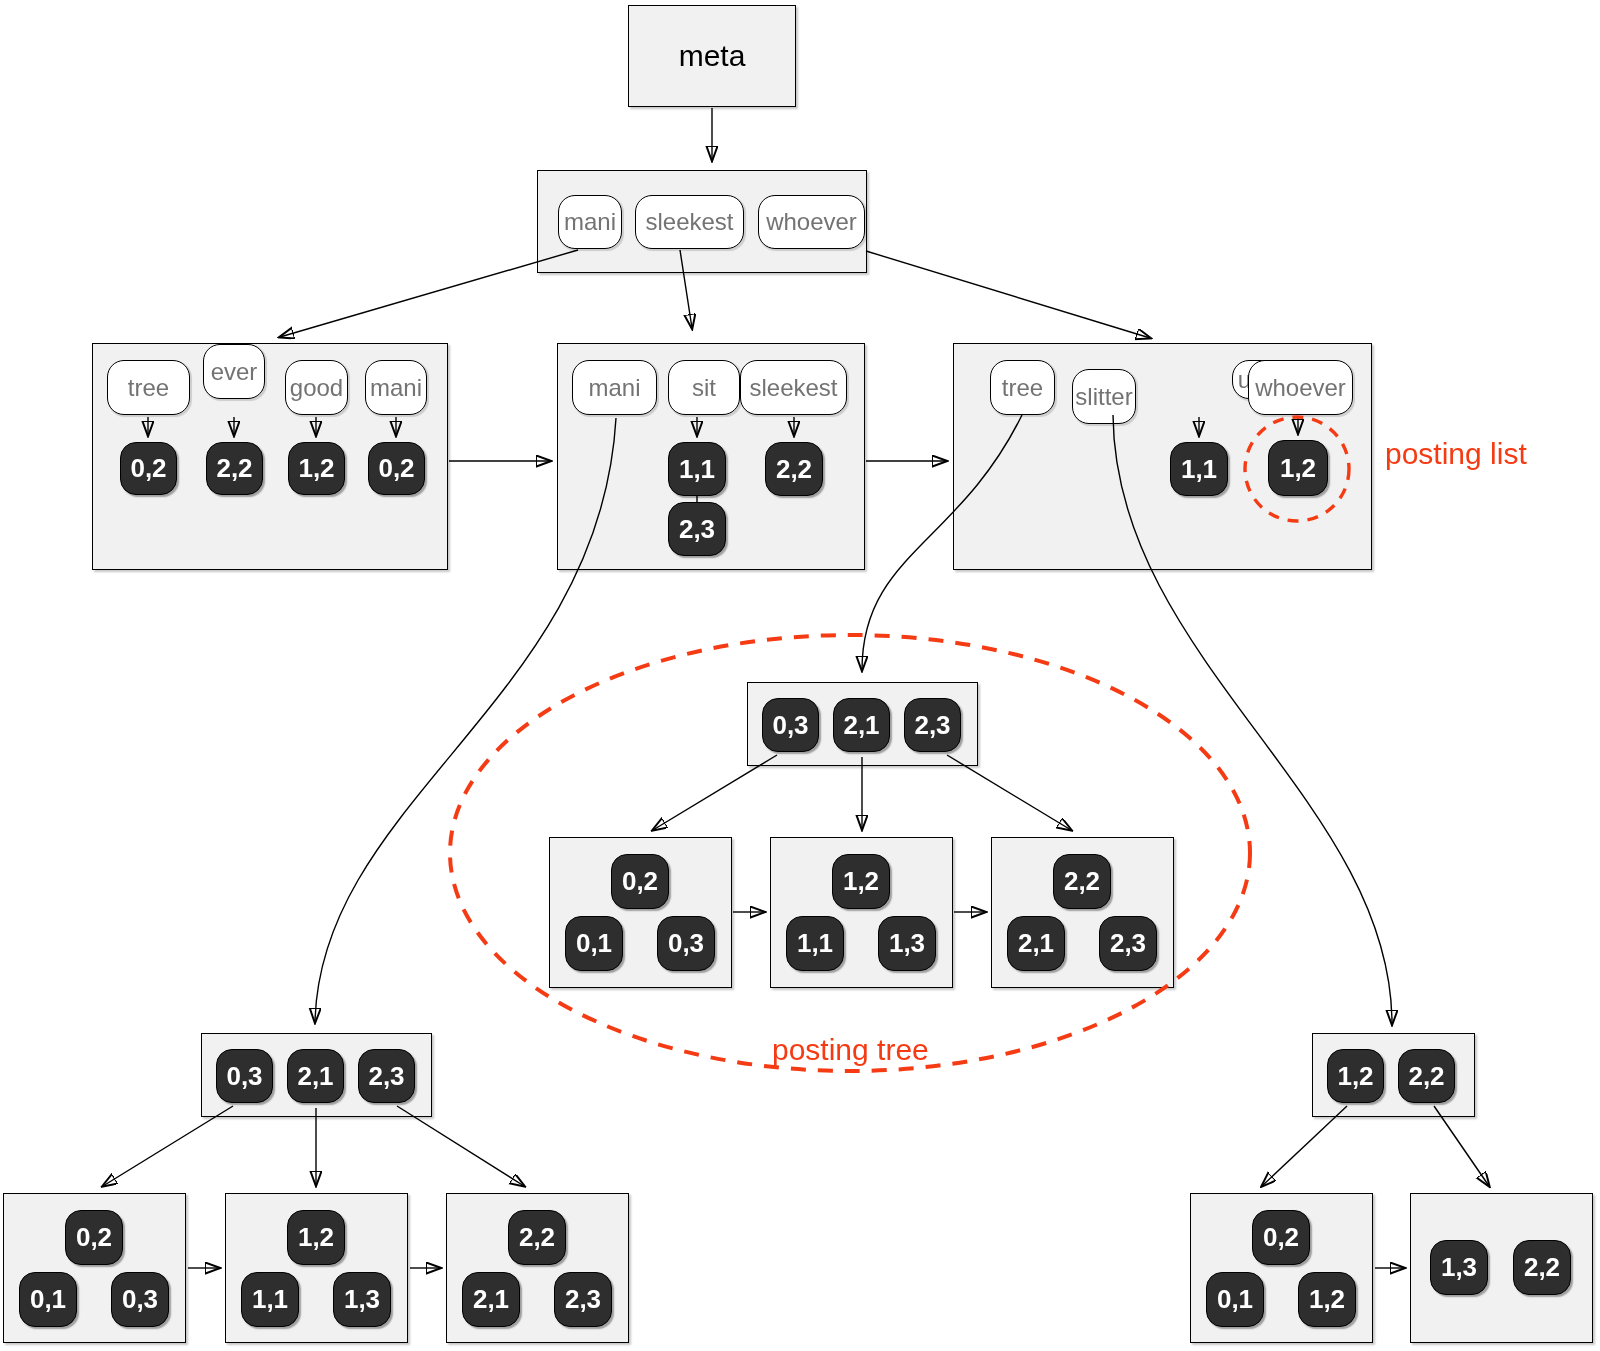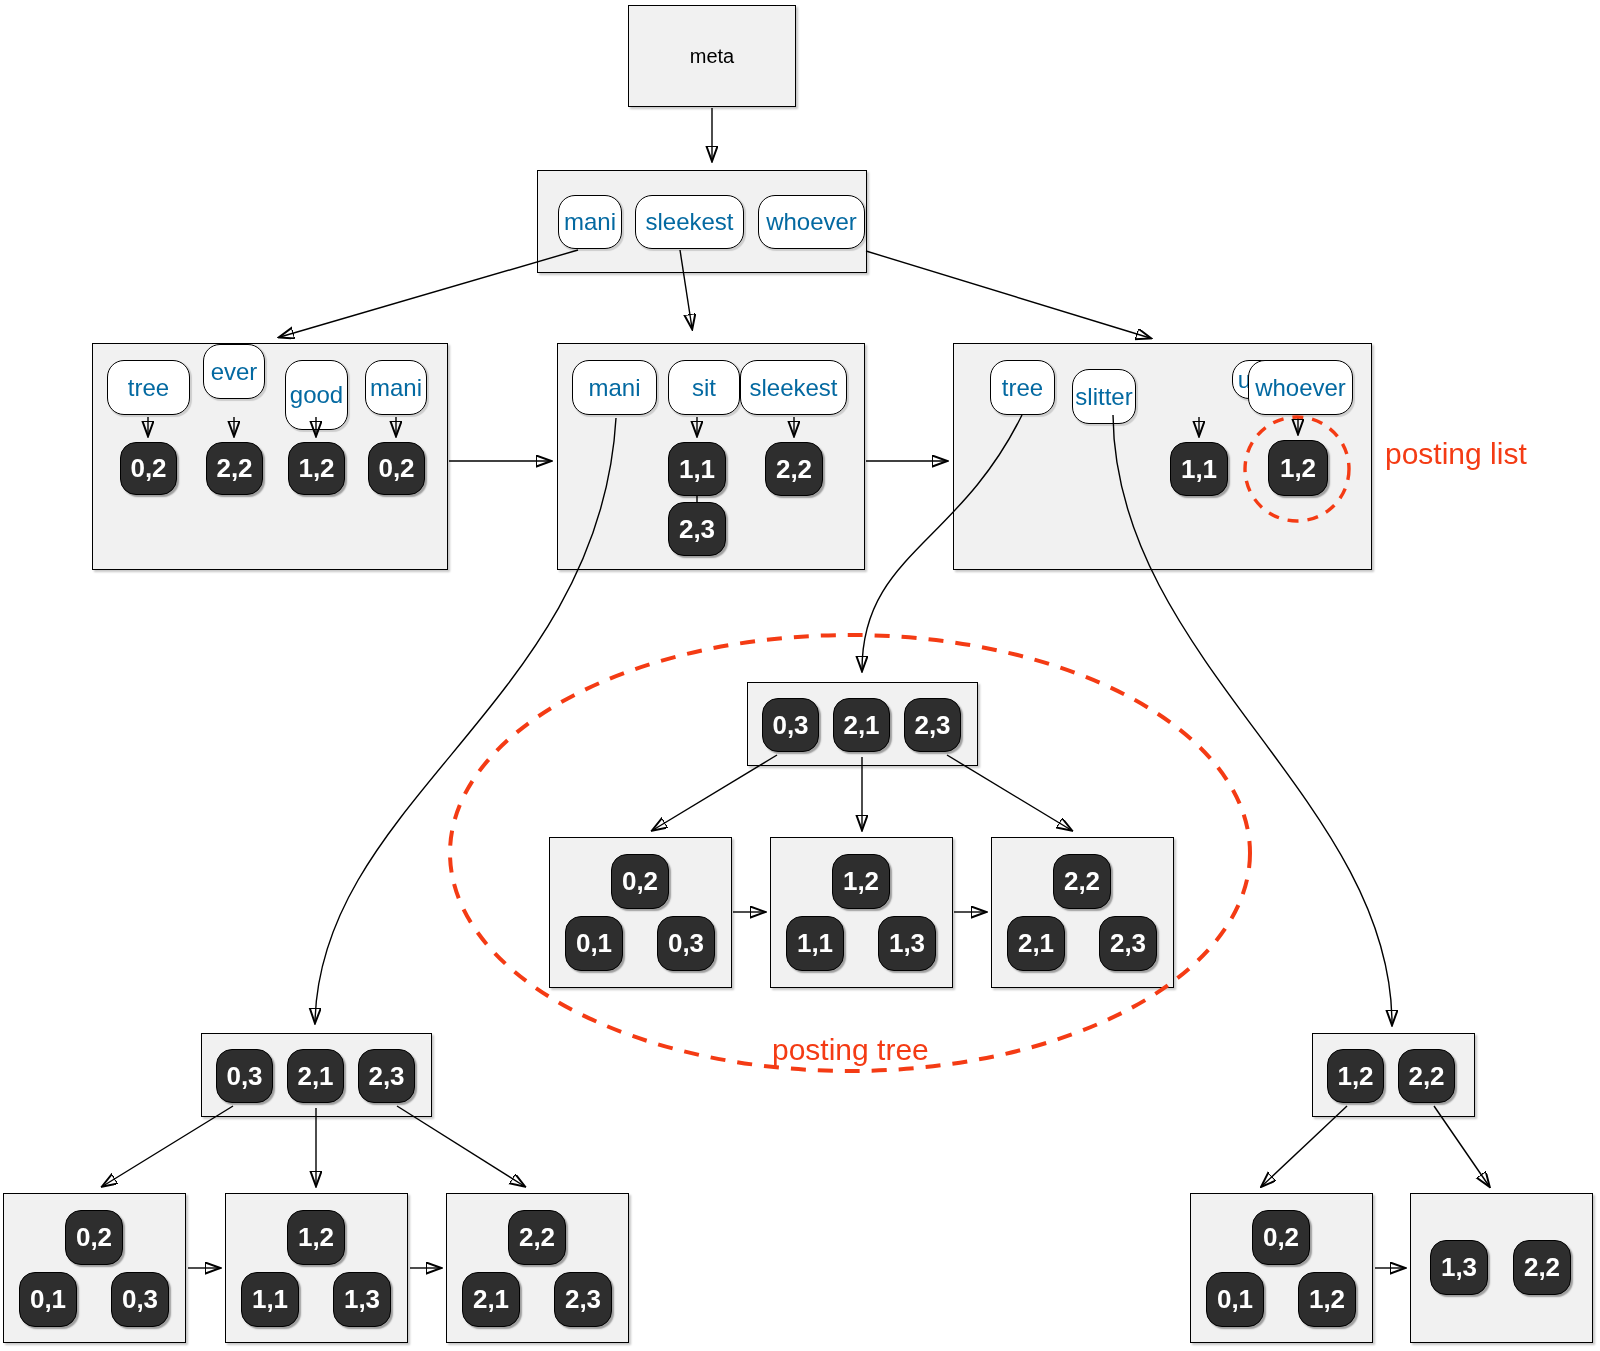--- a/index.html
+++ b/index.html
@@ -6,31 +6,31 @@
   #canvas{
     position:relative;width:1600px;height:1351px;background:#ffffff;overflow:hidden;
     font-family:"Liberation Sans","DejaVu Sans",sans-serif;
   }
   .node{
     position:absolute;background:#f1f1f1;border:1.6px solid #000000;
     box-shadow:2px 2px 2px rgba(0,0,0,0.22);box-sizing:border-box;
   }
   .keypill{
     position:absolute;background:#ffffff;border:1.4px solid #000000;border-radius:17px;
-    display:flex;align-items:center;justify-content:center;font-size:24px;color:#0369a1;
+    display:flex;align-items:center;justify-content:center;font-size:24px;color:#737373;
     box-shadow:1.5px 1.5px 1px rgba(0,0,0,0.15);box-sizing:border-box;white-space:nowrap;
   }
   .posting{
     position:absolute;background:#2e2e2e;border:1.5px solid #000000;border-radius:16px;
     display:flex;align-items:center;justify-content:center;font-size:26px;font-weight:bold;color:#ffffff;
     box-shadow:2px 2px 1.5px rgba(0,0,0,0.35);box-sizing:border-box;white-space:nowrap;
   }
   .metabox{
     position:absolute;background:#f1f1f1;border:1.6px solid #000000;
-    display:flex;align-items:center;justify-content:center;font-size:20px;color:#000;
+    display:flex;align-items:center;justify-content:center;font-size:30px;color:#000;
     box-shadow:2px 2px 2px rgba(0,0,0,0.22);box-sizing:border-box;
   }
   .annotation{
     position:absolute;color:#f43b14;font-size:30px;white-space:nowrap;
   }
   svg.overlay{position:absolute;left:0;top:0;pointer-events:none;}
   svg.overlay path, svg.overlay line{stroke:#000000;stroke-width:1.4;fill:none;}
   svg.overlay .red{stroke:#f43b14;fill:none;}
 </style>
 </head>
@@ -41,21 +41,21 @@
   <div class="metabox" style="left:628px;top:5px;width:168px;height:102px">meta</div>
 
   <div class="node" style="left:537px;top:170px;width:330px;height:103px"></div>
   <div class="keypill" style="left:558px;top:195px;width:64px;height:54px">mani</div>
   <div class="keypill" style="left:635px;top:195px;width:109px;height:54px">sleekest</div>
   <div class="keypill" style="left:758px;top:195px;width:107px;height:54px">whoever</div>
 
   <div class="node" style="left:92px;top:343px;width:356px;height:227px"></div>
   <div class="keypill" style="left:107px;top:360px;width:83px;height:55px">tree</div>
   <div class="keypill" style="left:203px;top:344px;width:62px;height:55px">ever</div>
-  <div class="keypill" style="left:285px;top:360px;width:63px;height:70px">good</div>
+  <div class="keypill" style="left:285px;top:360px;width:63px;height:55px">good</div>
   <div class="keypill" style="left:365px;top:360px;width:62px;height:55px">mani</div>
   <div class="posting" style="left:120px;top:442px;width:57px;height:53px">0,2</div>
   <div class="posting" style="left:206px;top:442px;width:57px;height:53px">2,2</div>
   <div class="posting" style="left:288px;top:442px;width:57px;height:53px">1,2</div>
   <div class="posting" style="left:368px;top:442px;width:57px;height:53px">0,2</div>
 
   <div class="node" style="left:557px;top:343px;width:308px;height:227px"></div>
   <div class="keypill" style="left:572px;top:360px;width:85px;height:55px">mani</div>
   <div class="keypill" style="left:668px;top:360px;width:72px;height:55px">sit</div>
   <div class="keypill" style="left:740px;top:360px;width:107px;height:55px">sleekest</div>

